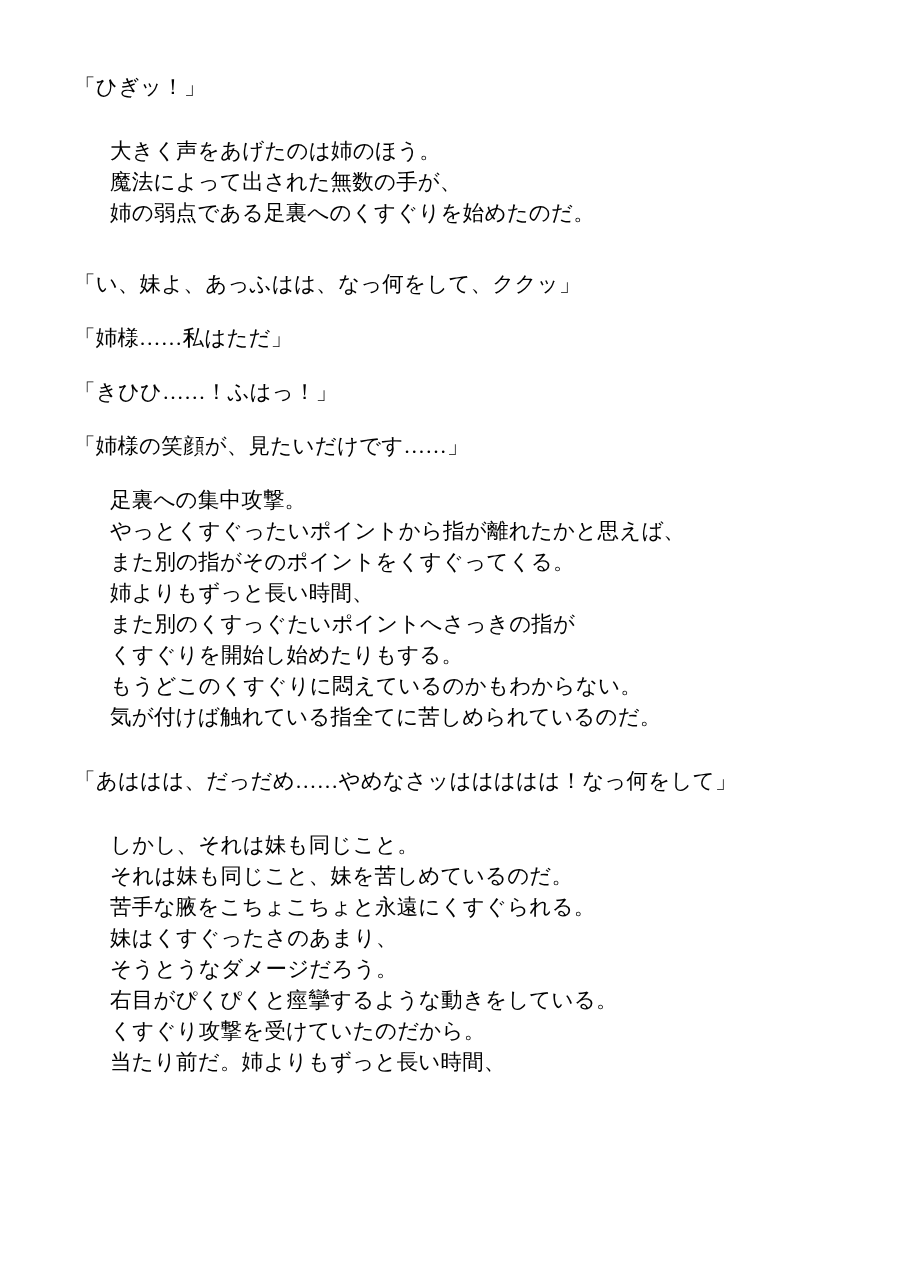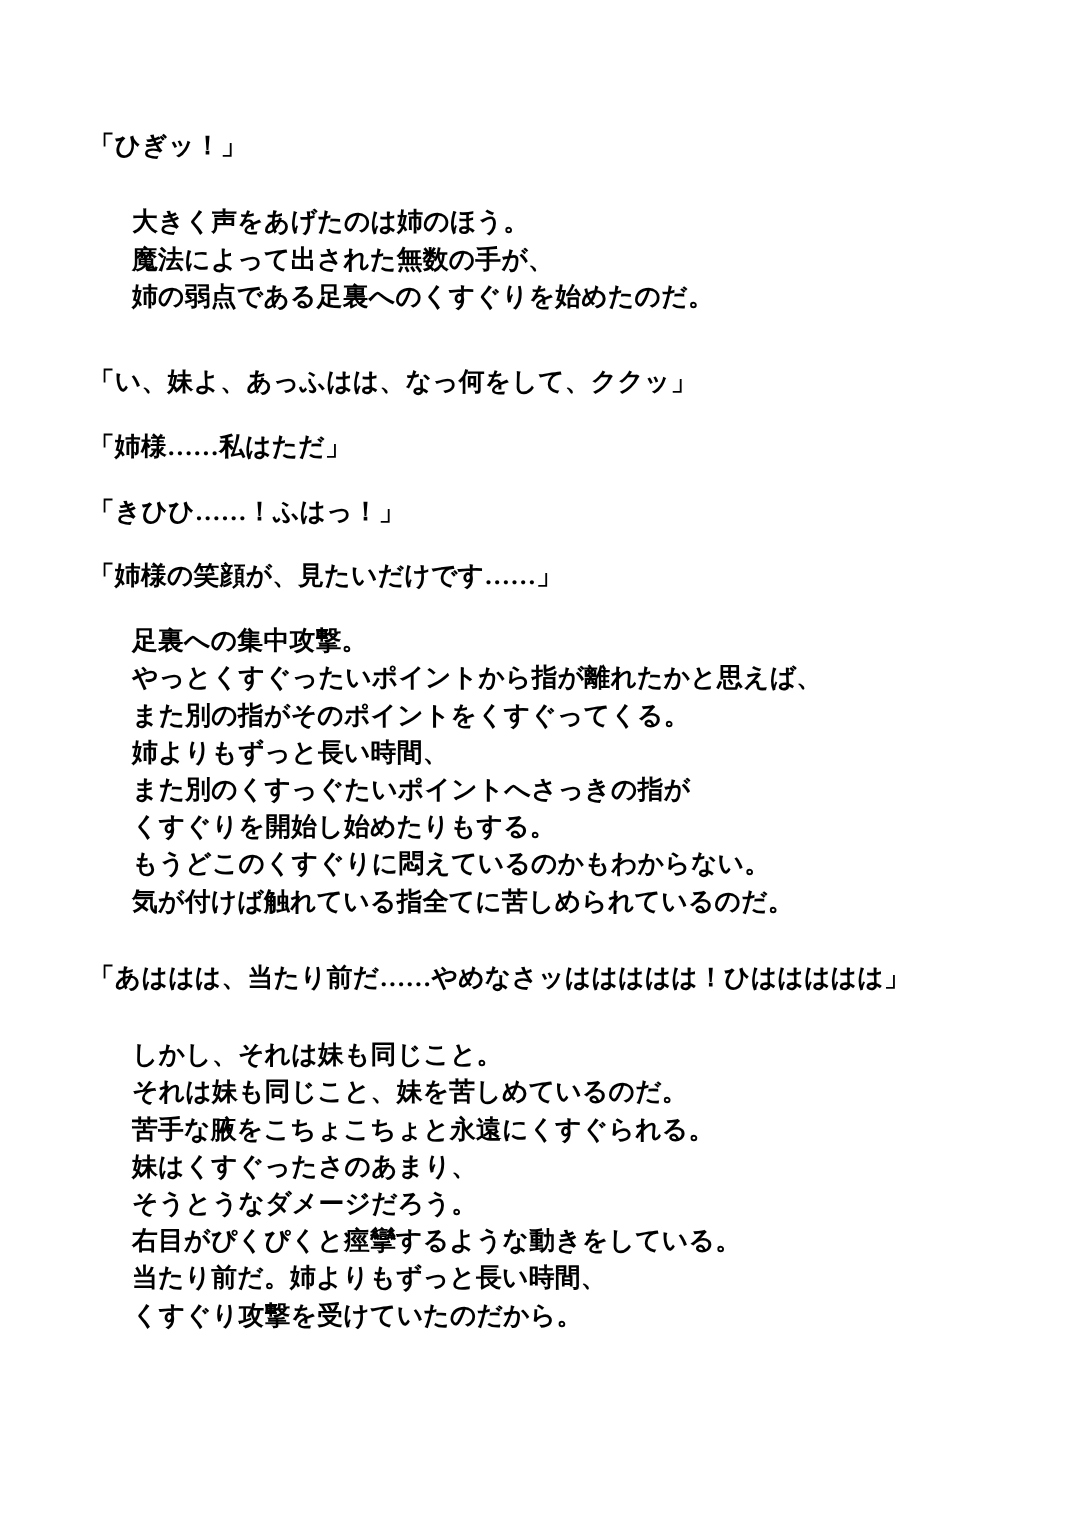--- a/index.html
+++ b/index.html
@@ -12,22 +12,21 @@
     height: 1274px;
     font-family: "Liberation Serif", "DejaVu Serif", serif;
     color: #000000;
     overflow: hidden;
   }
   .page {
     position: relative;
     width: 902px;
     height: 1274px;
     box-sizing: border-box;
-    padding: 106px 60px 60px 62px;
-    font-weight: bold;
+    padding: 72px 60px 60px 62px;
   }
   .block {
     margin: 0;
   }
   .line {
     font-size: 21.5px;
     line-height: 31px;
     white-space: pre-wrap;
     letter-spacing: 0.2px;
   }
@@ -88,29 +87,29 @@
       <div class="line">また別の指がそのポイントをくすぐってくる。</div>
       <div class="line">姉よりもずっと長い時間、</div>
       <div class="line">また別のくすっぐたいポイントへさっきの指が</div>
       <div class="line">くすぐりを開始し始めたりもする。</div>
       <div class="line">もうどこのくすぐりに悶えているのかもわからない。</div>
       <div class="line">気が付けば触れている指全てに苦しめられているのだ。</div>
     </div>
     <div class="gap-lg"></div>
 
     <div class="block dialogue">
-      <div class="line">「あははは、当たり前だ……やめなさッははははは！ひははははは」</div>
+      <div class="line">「あははは、だっだめ……やめなさッははははは！なっ何をして」</div>
     </div>
     <div class="gap-lg"></div>
 
     <div class="block narration">
       <div class="line">しかし、それは妹も同じこと。</div>
       <div class="line">それは妹も同じこと、妹を苦しめているのだ。</div>
       <div class="line">苦手な腋をこちょこちょと永遠にくすぐられる。</div>
       <div class="line">妹はくすぐったさのあまり、</div>
       <div class="line">そうとうなダメージだろう。</div>
       <div class="line">右目がぴくぴくと痙攣するような動きをしている。</div>
+      <div class="line">くすぐり攻撃を受けていたのだから。</div>
       <div class="line">当たり前だ。姉よりもずっと長い時間、</div>
-      <div class="line">くすぐり攻撃を受けていたのだから。</div>
     </div>
 
   </div>
 </div>
 
 </body></html>

